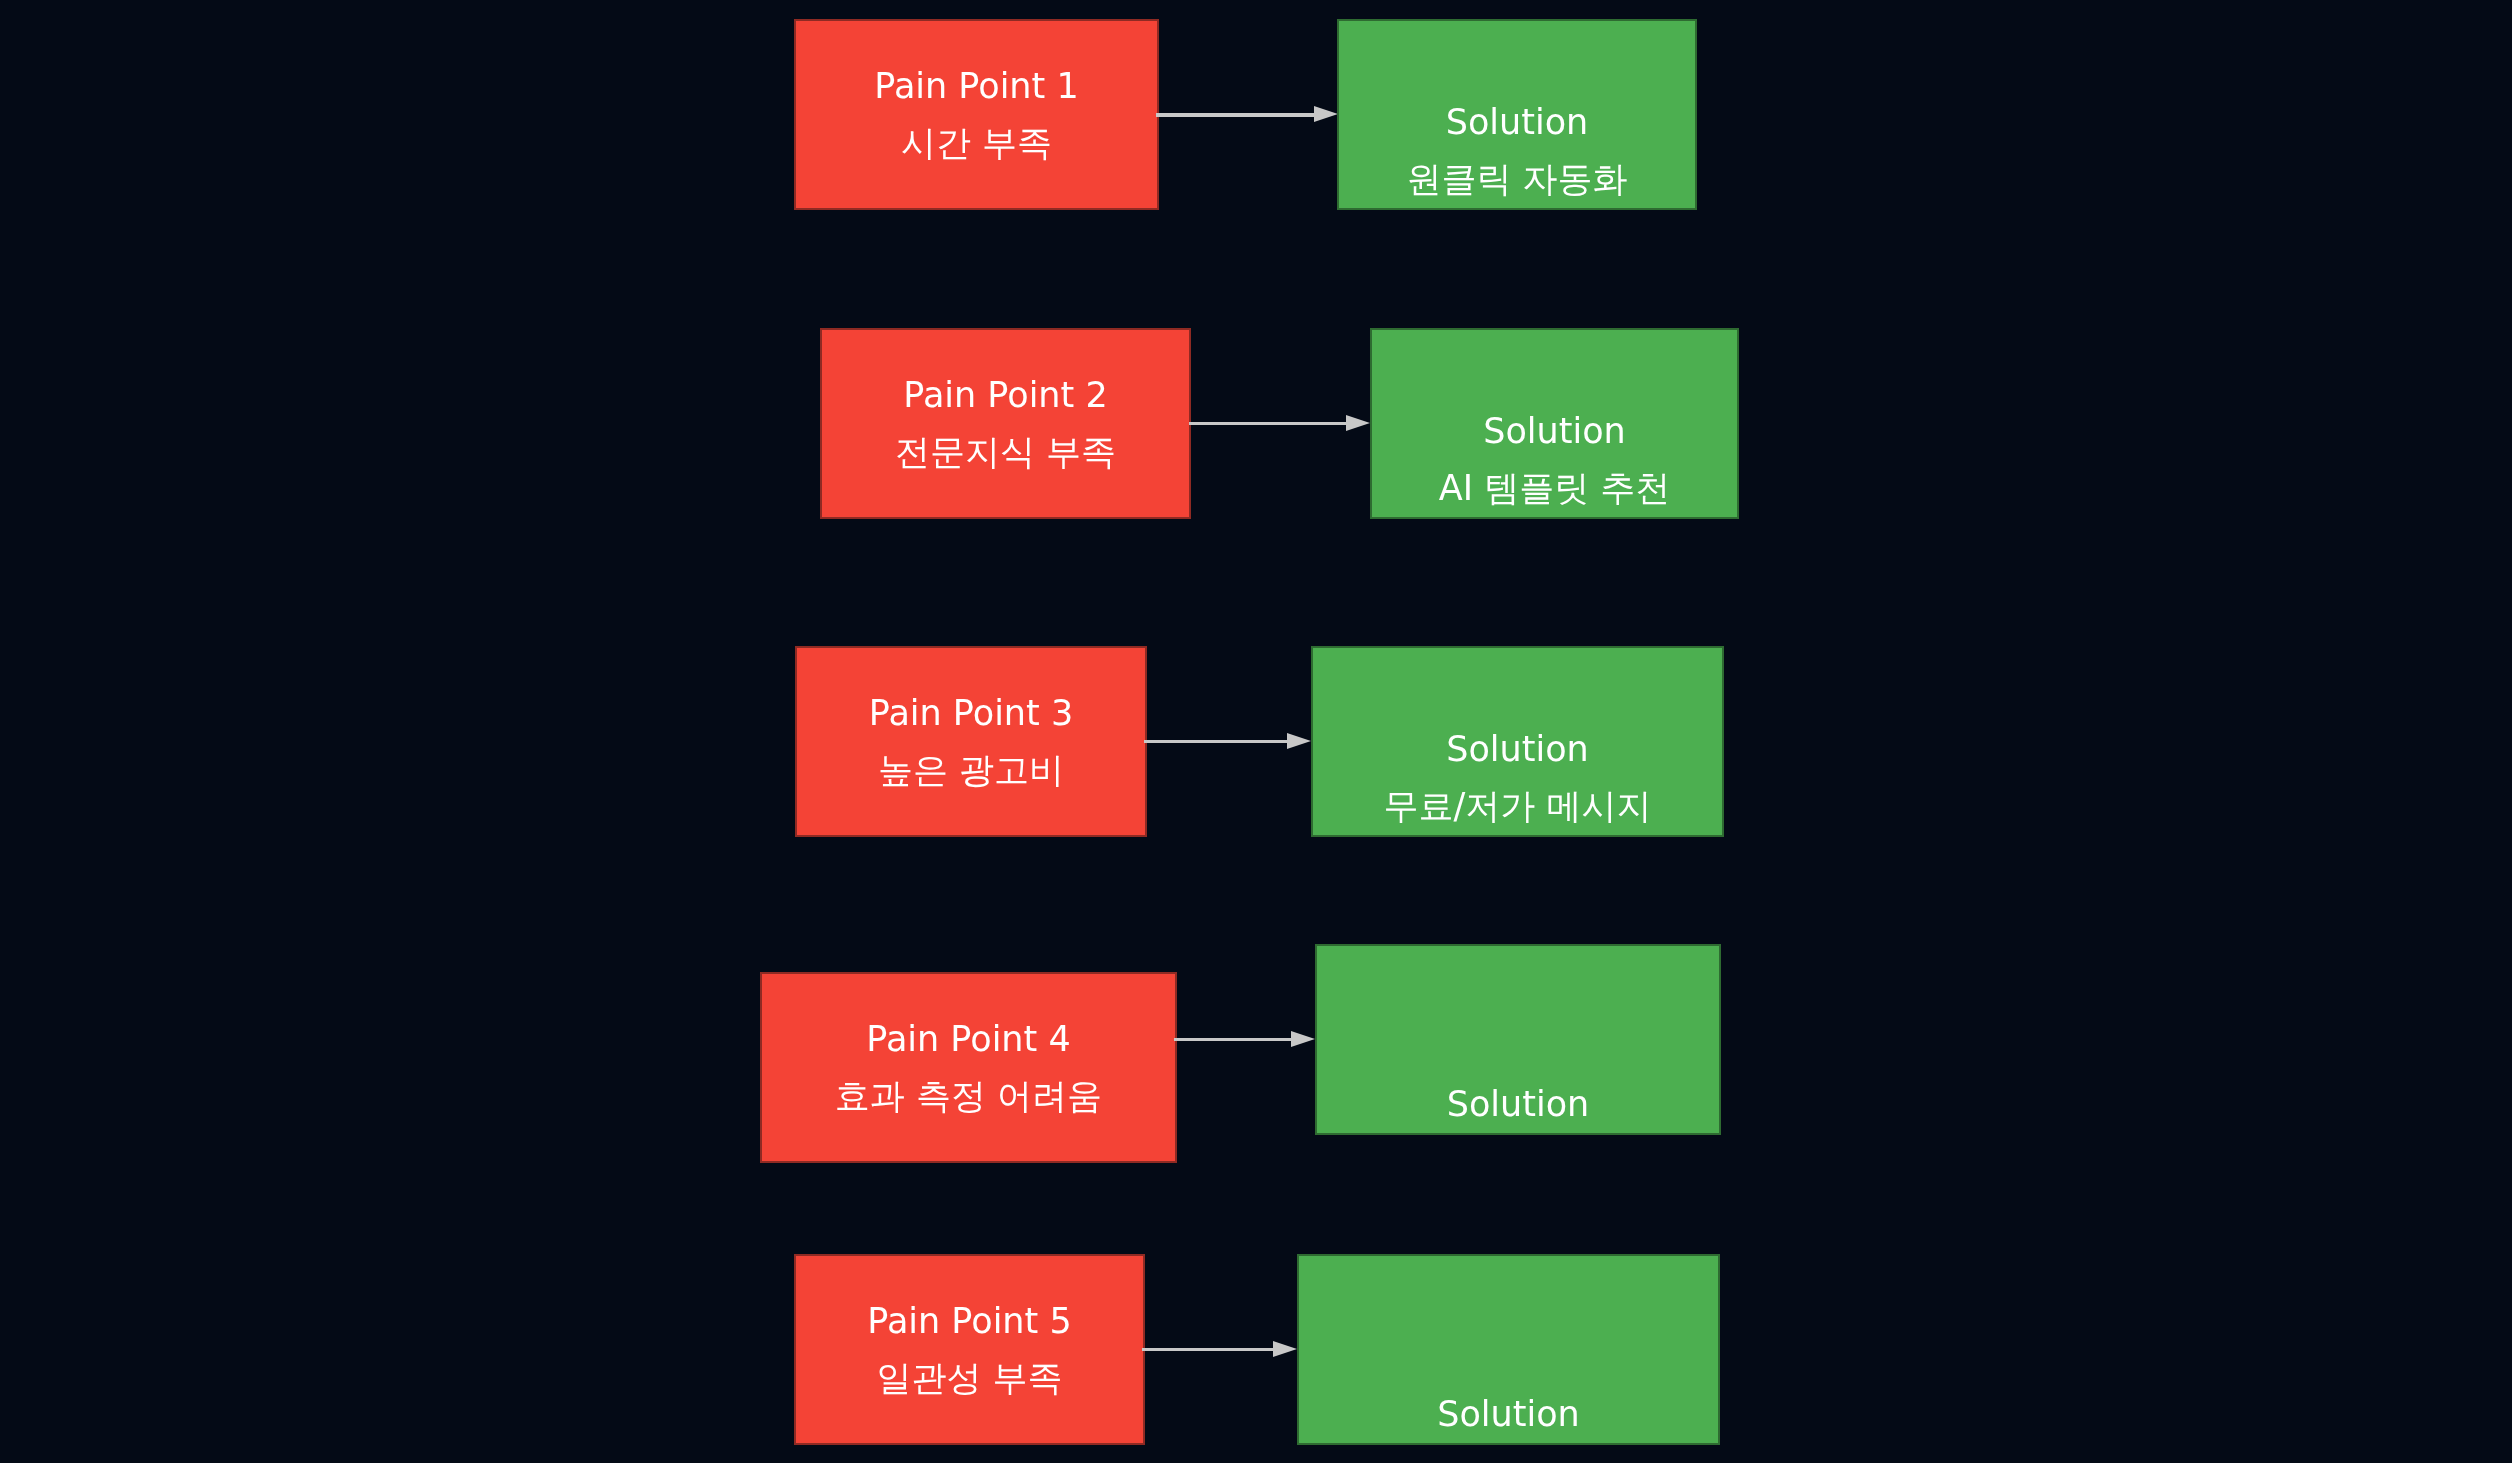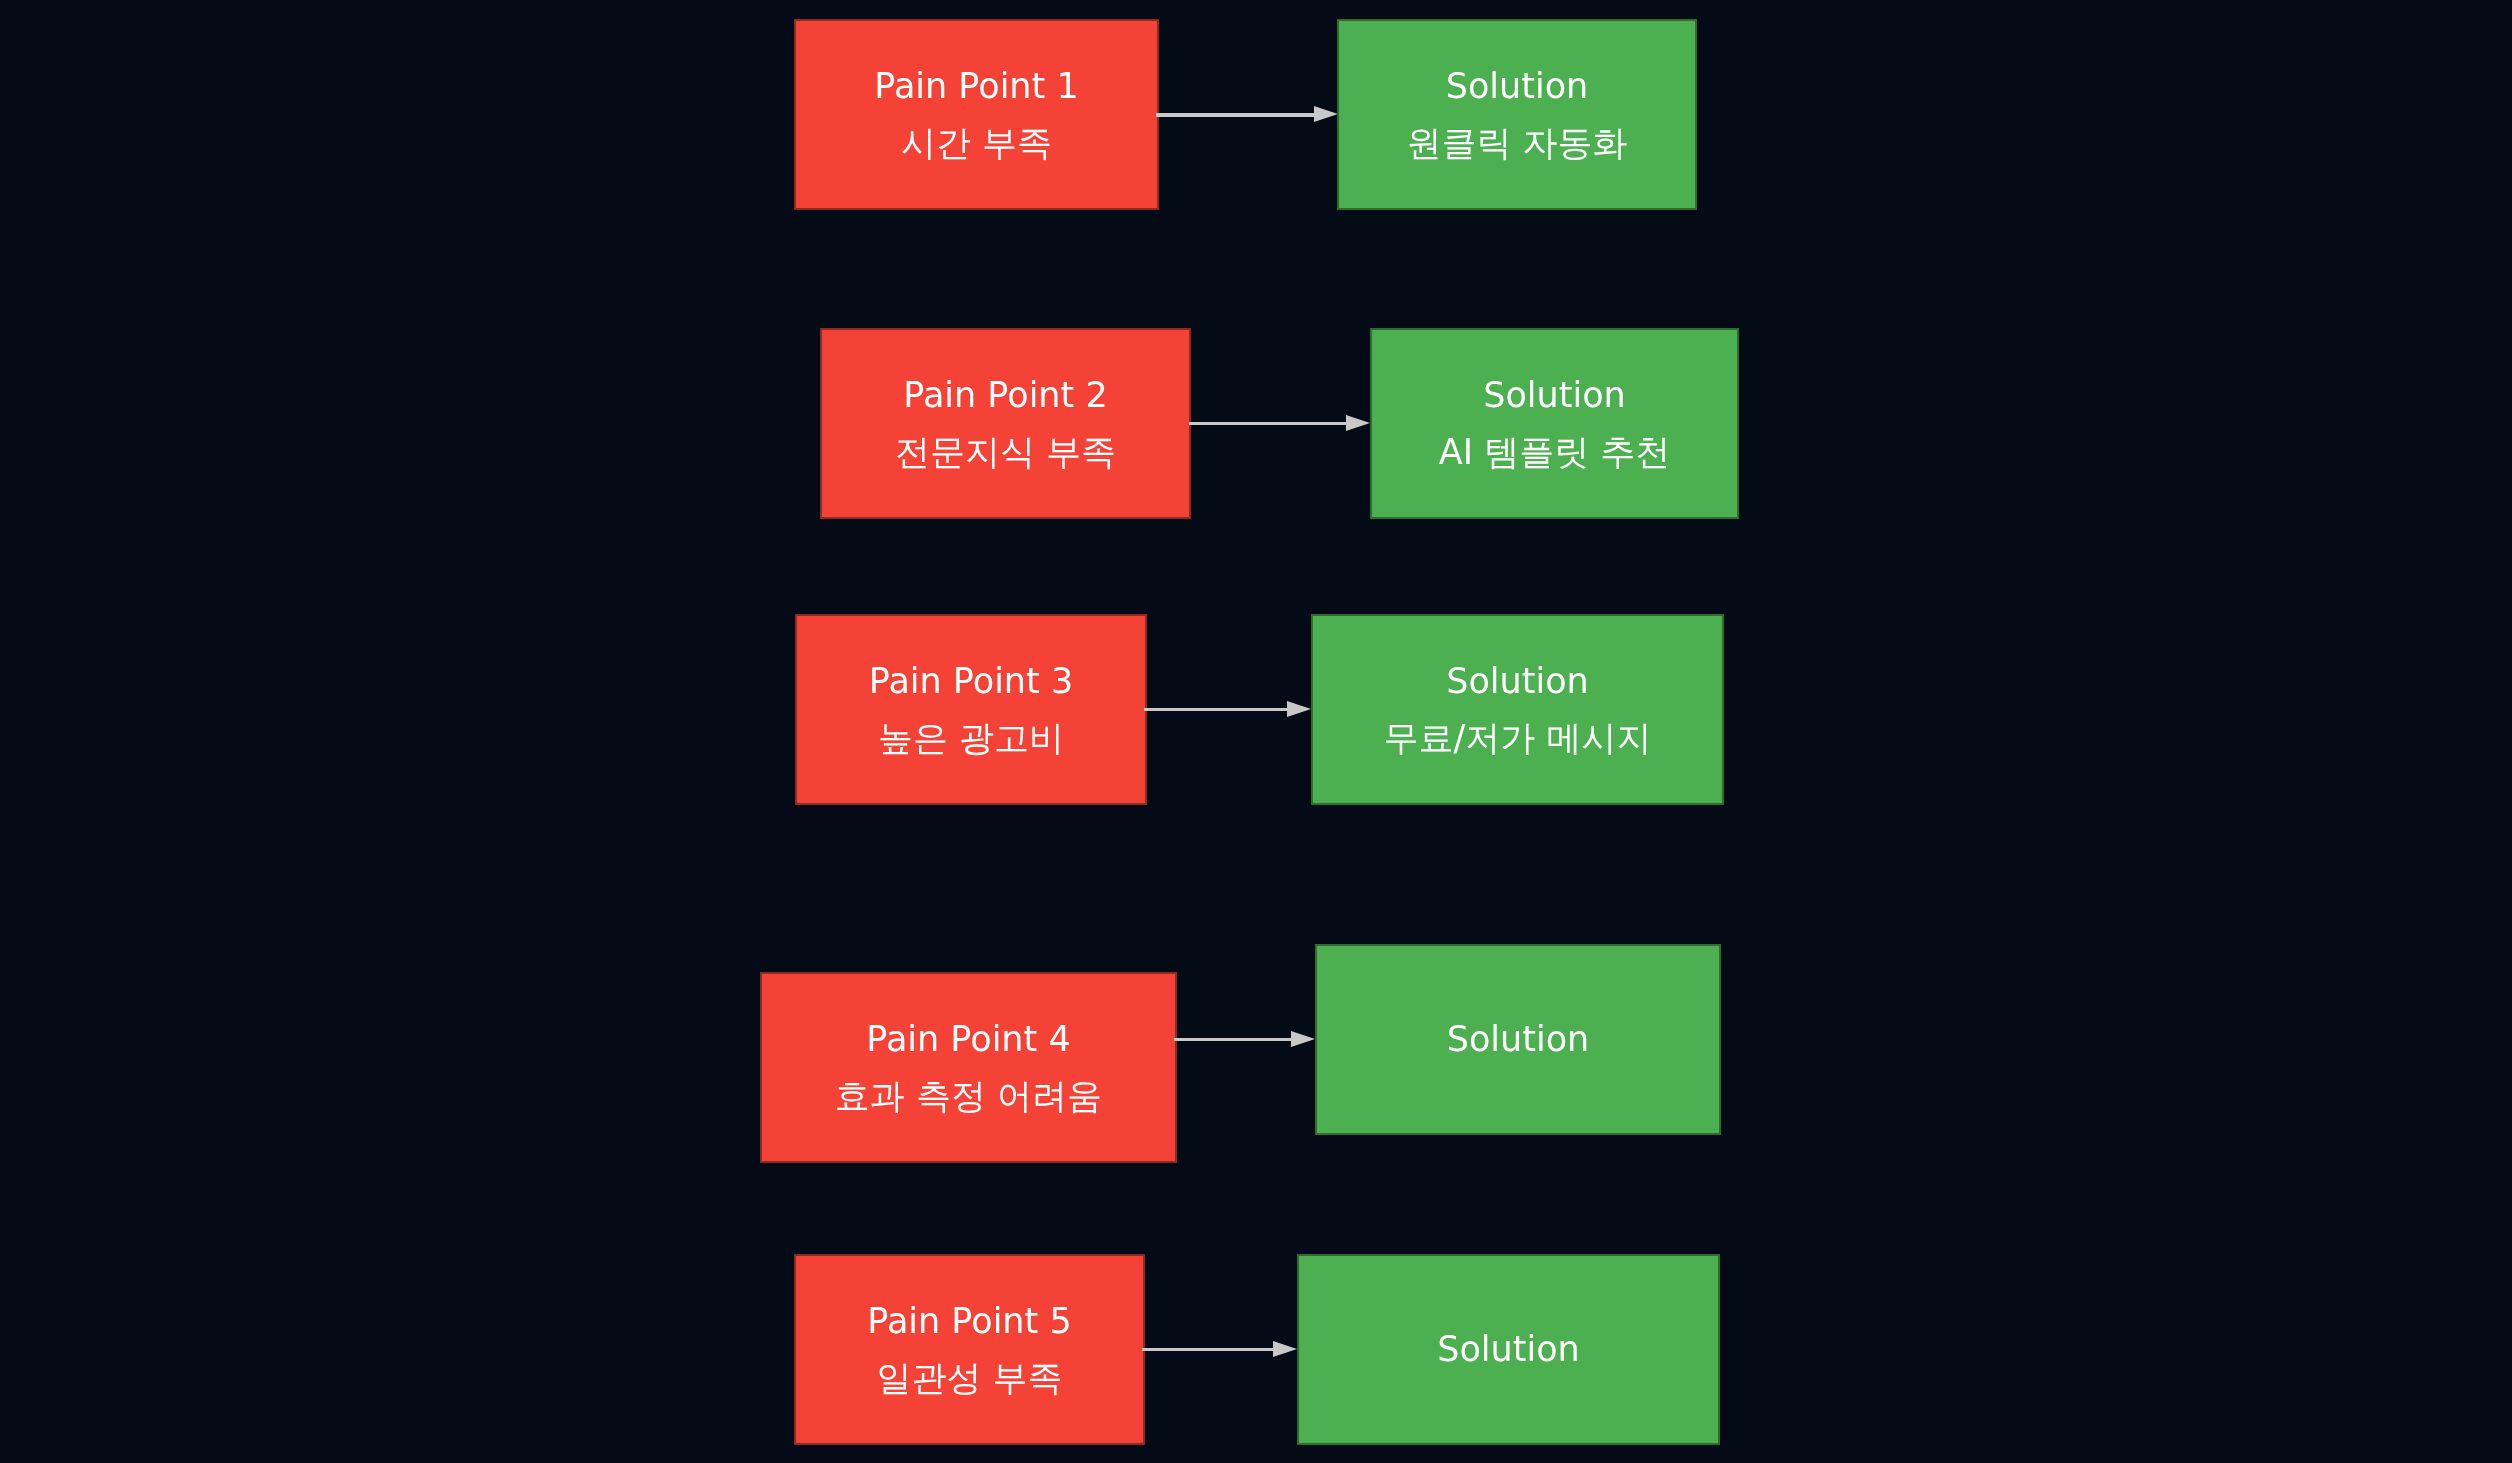--- a/index.html
+++ b/index.html
@@ -33,39 +33,40 @@
     line-height:57px;
     padding:0 18.5px;
   }
   .box.pain{
     background:var(--pain-fill);
     border:2.8px solid var(--pain-border);
   }
   .box.solution{
     background:var(--solution-fill);
     border:2.8px solid var(--solution-border);
+    justify-content:flex-end;
   }
   .arrow{position:absolute;height:16.6px;}
   .arrow .shaft{
     position:absolute;
     left:0;right:20.3px;top:6.5px;height:3.7px;
     background:var(--arrow);
   }
   .arrow .head{
     position:absolute;
     right:0;top:0;
     width:0;height:0;
     border-top:8.3px solid transparent;
     border-bottom:8.3px solid transparent;
     border-left:24px solid var(--arrow);
   }
   
   #row1{top:19.4px;}   #row1 .pain{left:794px;width:365px;} #row1 .arrow{left:1156px;width:182px;top:87px;} #row1 .solution{left:1337px;width:360px;}
   #row2{top:328px;margin-left:36px;}  #row2 .pain{left:784px;width:371px;} #row2 .arrow{left:1153px;width:181px;top:87px;} #row2 .solution{left:1334px;width:369px;}
-  #row3{top:614px;padding-left:12px;}  #row3 .pain{left:795px;width:352px;} #row3 .arrow{left:1144px;width:167px;top:87px;} #row3 .solution{left:1311px;width:413px;}
+  #row3{top:646px;padding-left:12px;}  #row3 .pain{left:795px;width:352px;} #row3 .arrow{left:1144px;width:167px;top:87px;} #row3 .solution{left:1311px;width:413px;}
   #row4{top:944px;} #row4 .pain{left:760px;width:417px;margin-top:28px;} #row4 .arrow{left:1174px;width:141px;top:87px;} #row4 .solution{left:1315px;width:406px;}
   #row5{top:1254px;} #row5 .pain{left:794px;width:351px;} #row5 .arrow{left:1142px;width:155px;top:87px;} #row5 .solution{left:1297px;width:423px;}
 </style>
 </head>
 <body>
 
 <div class="canvas">
 
   <div class="row" id="row1">
     <div class="box pain">

